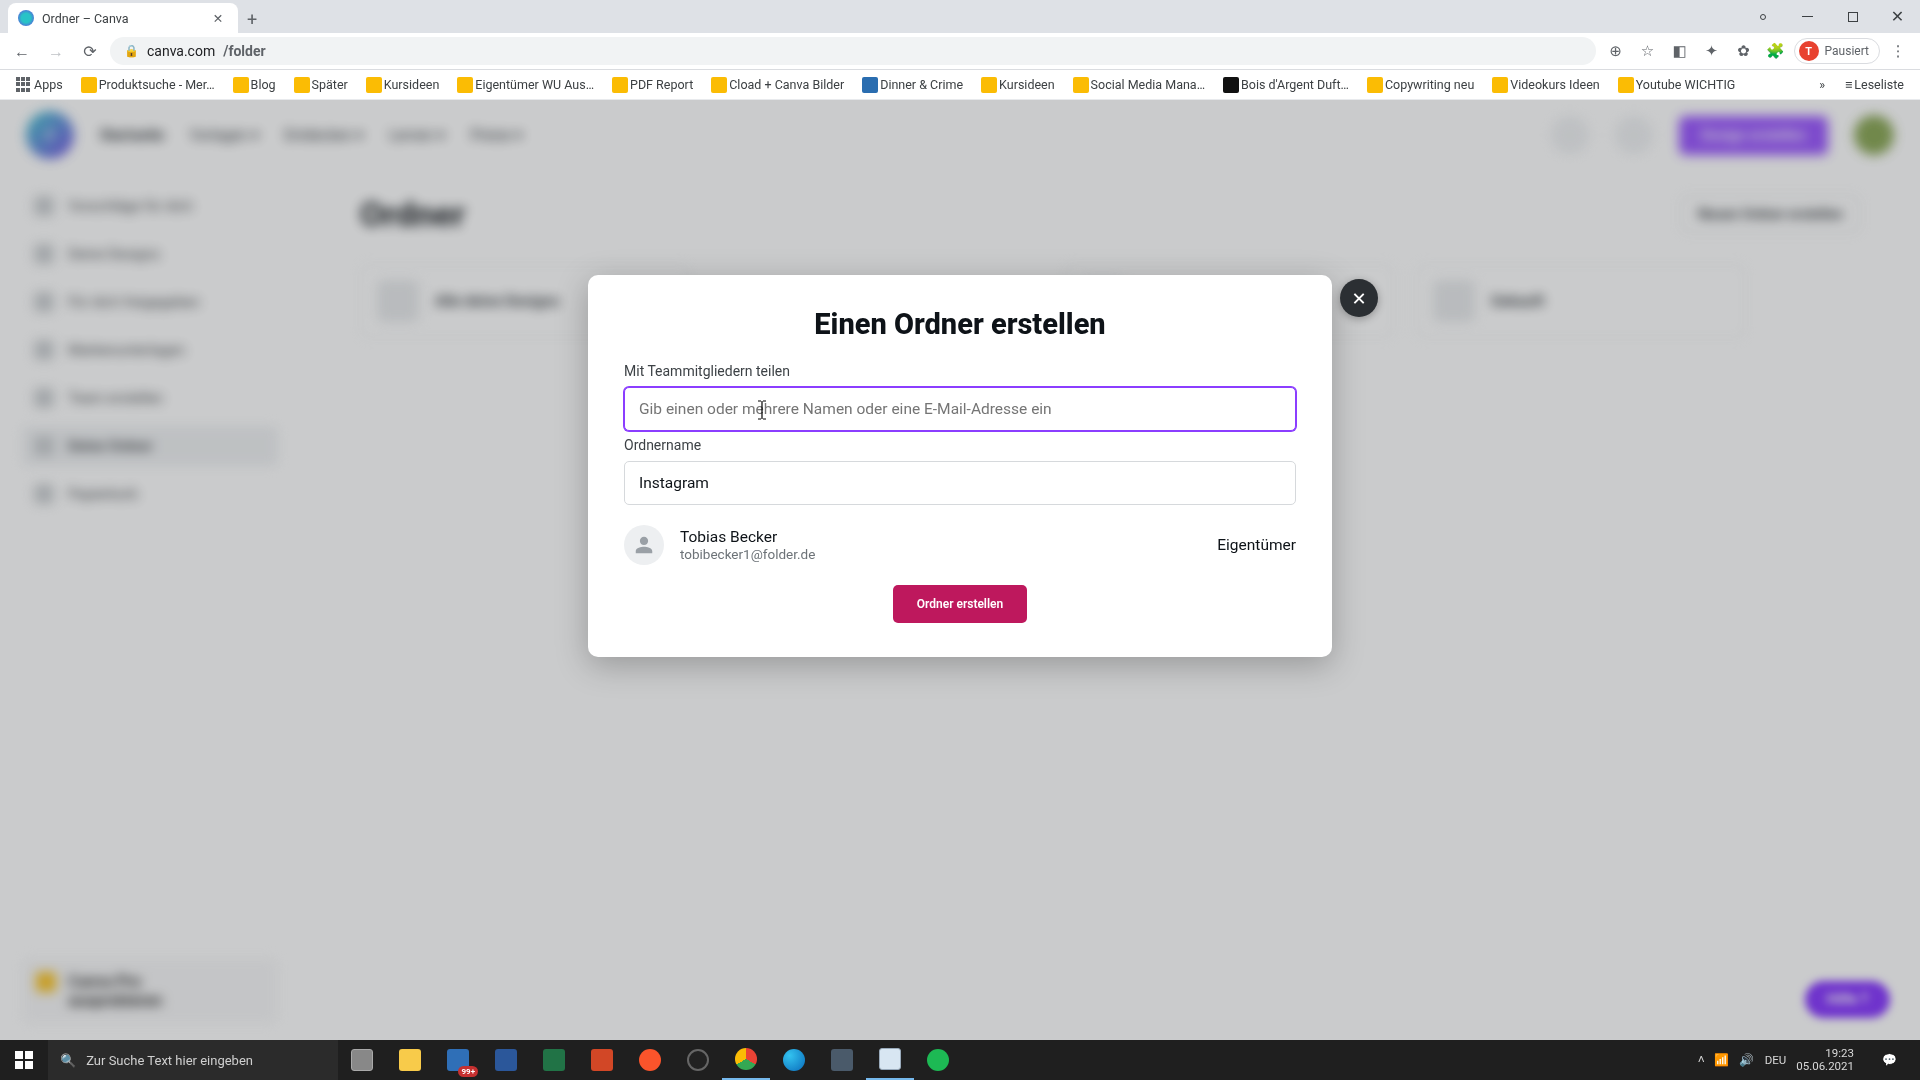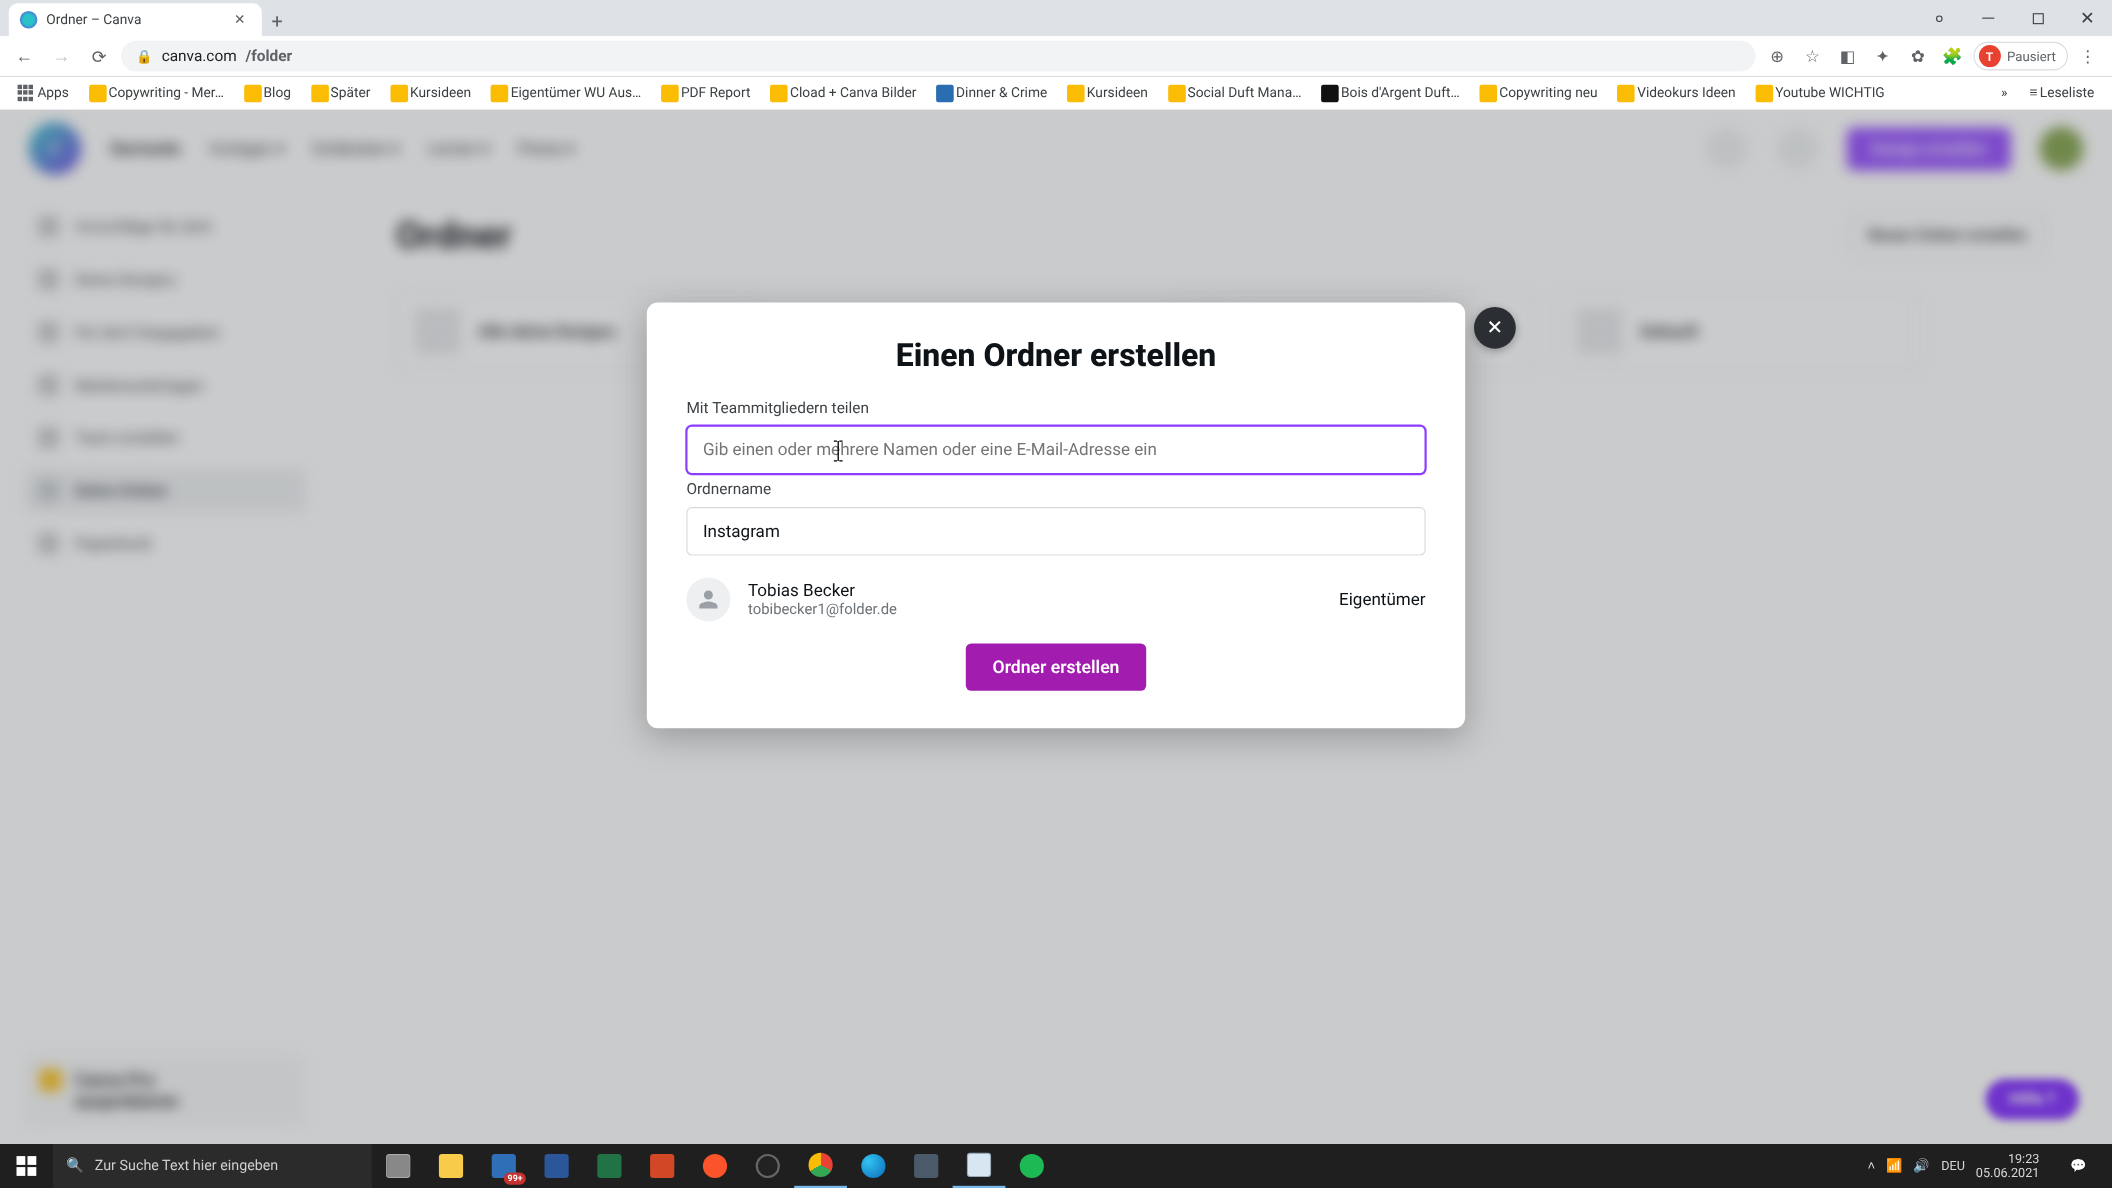--- a/index.html
+++ b/index.html
@@ -72,21 +72,21 @@
 .lbl{font-size:14px;color:#3d4246;margin-bottom:8px;}
 .inp{width:100%;height:44px;border:1px solid #d6d9dc;border-radius:5px;padding:0 14px;font-size:15.5px;color:#0e1318;outline:none;}
 .field{margin-bottom:20px;}
 .member-row{display:flex;align-items:center;gap:16px;margin:14px 0 20px;}
 .mem-av{width:40px;height:40px;border-radius:50%;background:#edeff1;display:flex;align-items:center;justify-content:center;}
 .mem-av svg{width:22px;height:22px;fill:#9aa0a6;}
 .mem-info{display:flex;flex-direction:column;}
 .mem-name{font-size:15.5px;color:#0e1318;}
 .mem-mail{font-size:13.5px;color:#6d7378;}
 .mem-role{margin-left:auto;font-size:15.5px;color:#0e1318;}
-.primary-btn{display:block;margin:0 auto;background:#a21caf;color:#fff;border:none;padding:12px 24px;border-radius:5px;font-size:16px;font-weight:600;cursor:pointer;}
+.primary-btn{display:block;margin:0 auto;background:#be185d;color:#fff;border:none;padding:12px 24px;border-radius:5px;font-size:12px;font-weight:600;cursor:pointer;}
 .close-btn{position:absolute;top:4px;right:-46px;width:38px;height:38px;border-radius:50%;background:#2b2f33;color:#fff;display:flex;align-items:center;justify-content:center;font-size:18px;cursor:pointer;box-shadow:0 2px 8px rgba(0,0,0,0.3);}
 
 .help-fab{position:absolute;right:30px;bottom:22px;background:#8b3dff;color:#fff;padding:10px 22px;border-radius:22px;font-size:14.5px;font-weight:600;filter:blur(4px);}
 
 
 .taskbar{position:absolute;left:0;right:0;bottom:0;height:40px;background:#1f1f1f;display:flex;align-items:center;color:#fff;font-size:12px;}
 .tb-start{width:48px;height:100%;display:flex;align-items:center;justify-content:center;}
 .tb-start-grid{display:grid;grid-template-columns:8px 8px;grid-gap:2px;}
 .tb-start-grid span{width:8px;height:8px;background:#fff;}
 .tb-search{display:flex;align-items:center;gap:10px;background:#2b2b2b;height:100%;width:290px;padding:0 12px;color:#cfcfcf;font-size:13px;}
@@ -159,21 +159,21 @@
         <span></span>
         <span></span>
         <span></span>
         <span></span>
         <span></span>
       </span>
     <span>Apps</span>
   </div>
   <div class="bm">
       <span class="bico"></span>
-      <span>Copywriting - Mer…</span>
+      <span>Produktsuche - Mer…</span>
     </div>
   <div class="bm">
       <span class="bico"></span>
       <span>Blog</span>
     </div>
   <div class="bm">
       <span class="bico"></span>
       <span>Später</span>
     </div>
   <div class="bm">
@@ -195,21 +195,21 @@
   <div class="bm">
       <span class="bico" style="background:#2a6db0;"></span>
       <span>Dinner &amp; Crime</span>
     </div>
   <div class="bm">
       <span class="bico"></span>
       <span>Kursideen</span>
     </div>
   <div class="bm">
       <span class="bico"></span>
-      <span>Social Duft Mana…</span>
+      <span>Social Media Mana…</span>
     </div>
   <div class="bm">
       <span class="bico" style="background:#111;"></span>
       <span>Bois d'Argent Duft…</span>
     </div>
   <div class="bm">
       <span class="bico"></span>
       <span>Copywriting neu</span>
     </div>
   <div class="bm">

